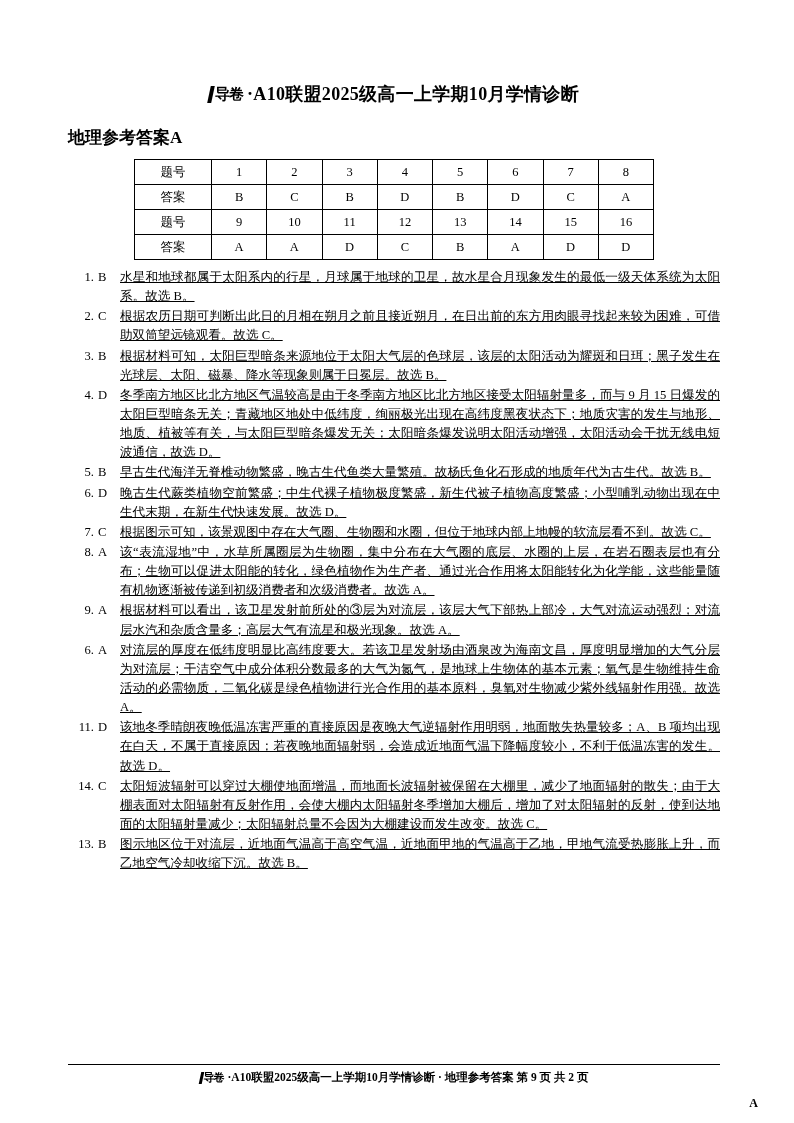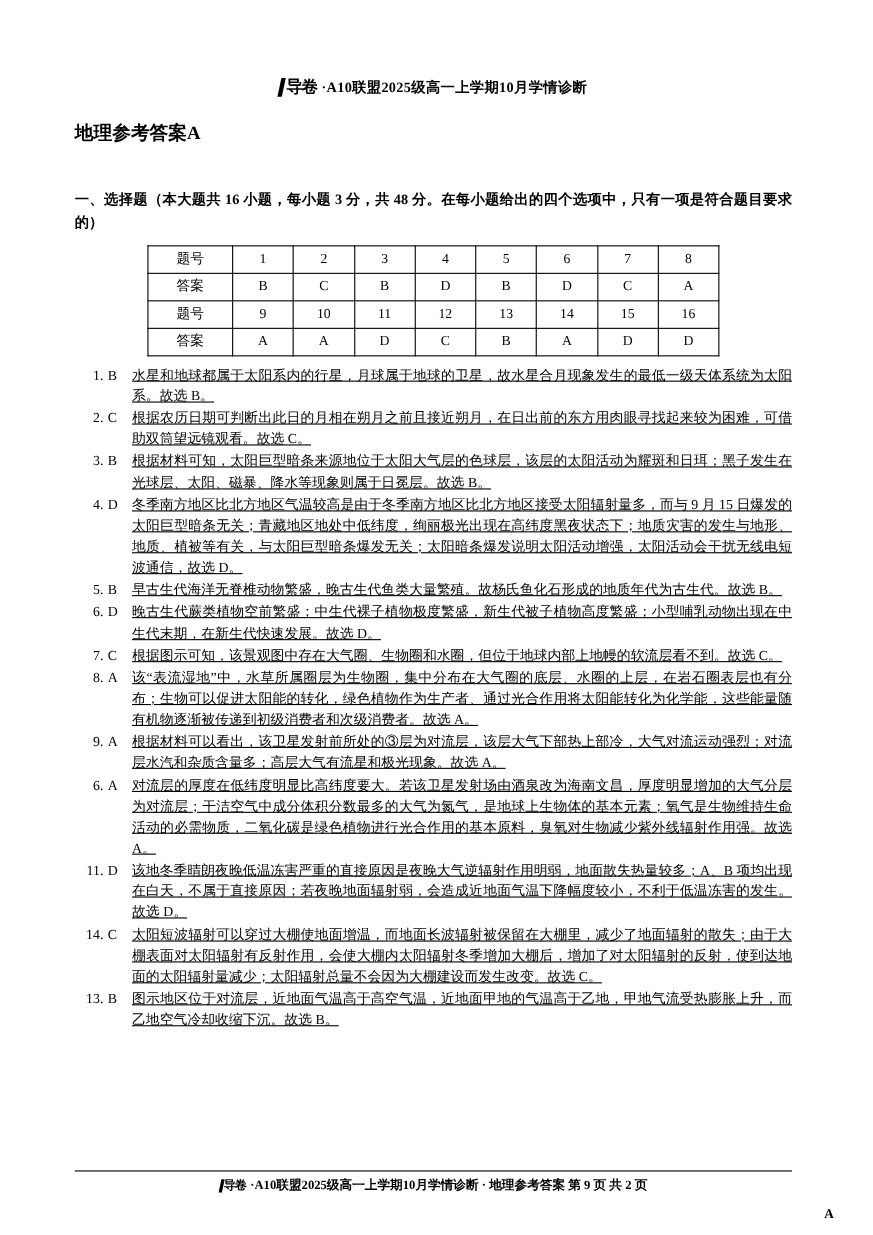--- a/index.html
+++ b/index.html
@@ -12,21 +12,21 @@
     background: #ffffff;
     font-family: "Liberation Serif", "DejaVu Serif", serif;
     color: #000000;
     position: relative;
   }
   .page {
     position: relative;
     width: 788px;
     height: 1123px;
     box-sizing: border-box;
-    padding: 0 68px;
+    padding: 12px 68px;
   }
 
   
   .doc-header {
     padding-top: 70px;
     text-align: center;
   }
   .title-row {
     display: flex;
     align-items: center;
@@ -43,21 +43,21 @@
   }
   .brand-bar {
     display: inline-block;
     width: 4px;
     height: 17px;
     background: #000;
     margin-right: 2px;
     transform: skewX(-12deg);
   }
   .main-title {
-    font-size: 13px;
+    font-size: 18px;
     font-weight: bold;
     letter-spacing: 0.3px;
     white-space: nowrap;
   }
   .sub-title {
     margin-top: 20px;
     font-size: 17px;
     font-weight: bold;
     text-align: left;
   }
@@ -176,21 +176,20 @@
     <div class="title-row">
       <span class="brand-logo">
           <span class="brand-bar"></span>
           <span>导卷</span>
         </span>
       <span class="main-title">·A10联盟2025级高一上学期10月学情诊断</span>
     </div>
     <div class="sub-title">地理参考答案A</div>
   </div>
 
-  <div class="section-head">一、选择题（本大题共 16 小题，每小题 3 分，共 48 分。在每小题给出的四个选项中，只有一项是符合题目要求的）</div>
 
   <div class="answer-table-wrap">
     <table class="answers">
       <tbody>
         <tr>
           <td class="rowhead">题号</td>
           <td>1</td>
           <td>2</td>
           <td>3</td>
           <td>4</td>

